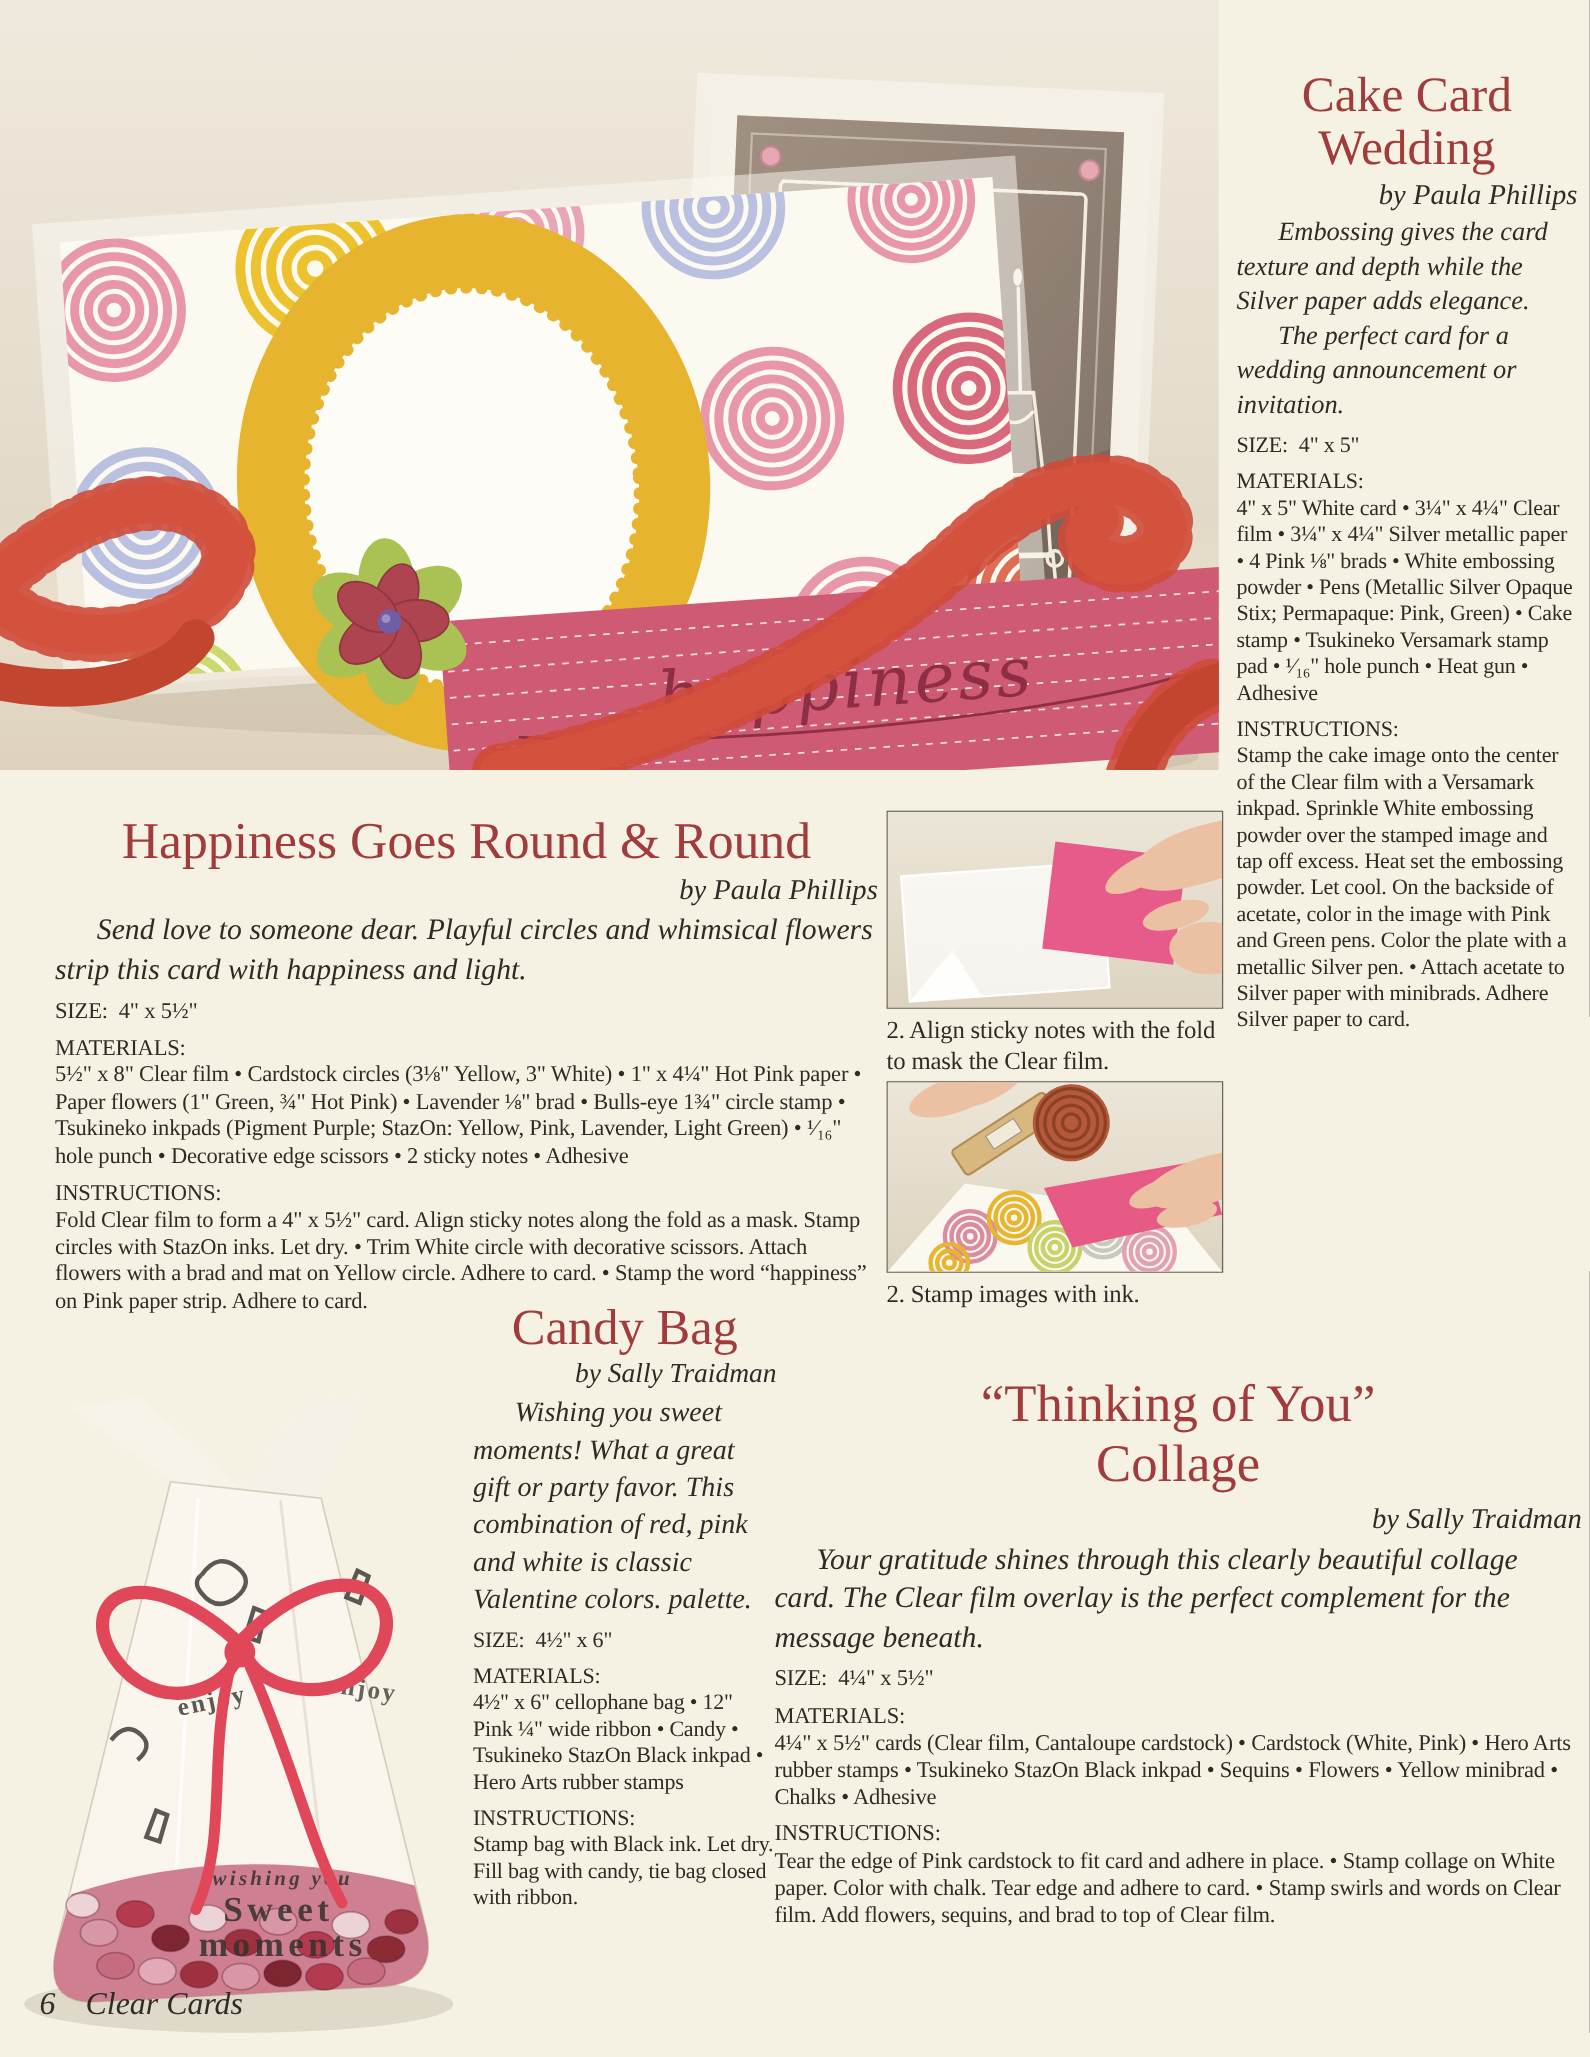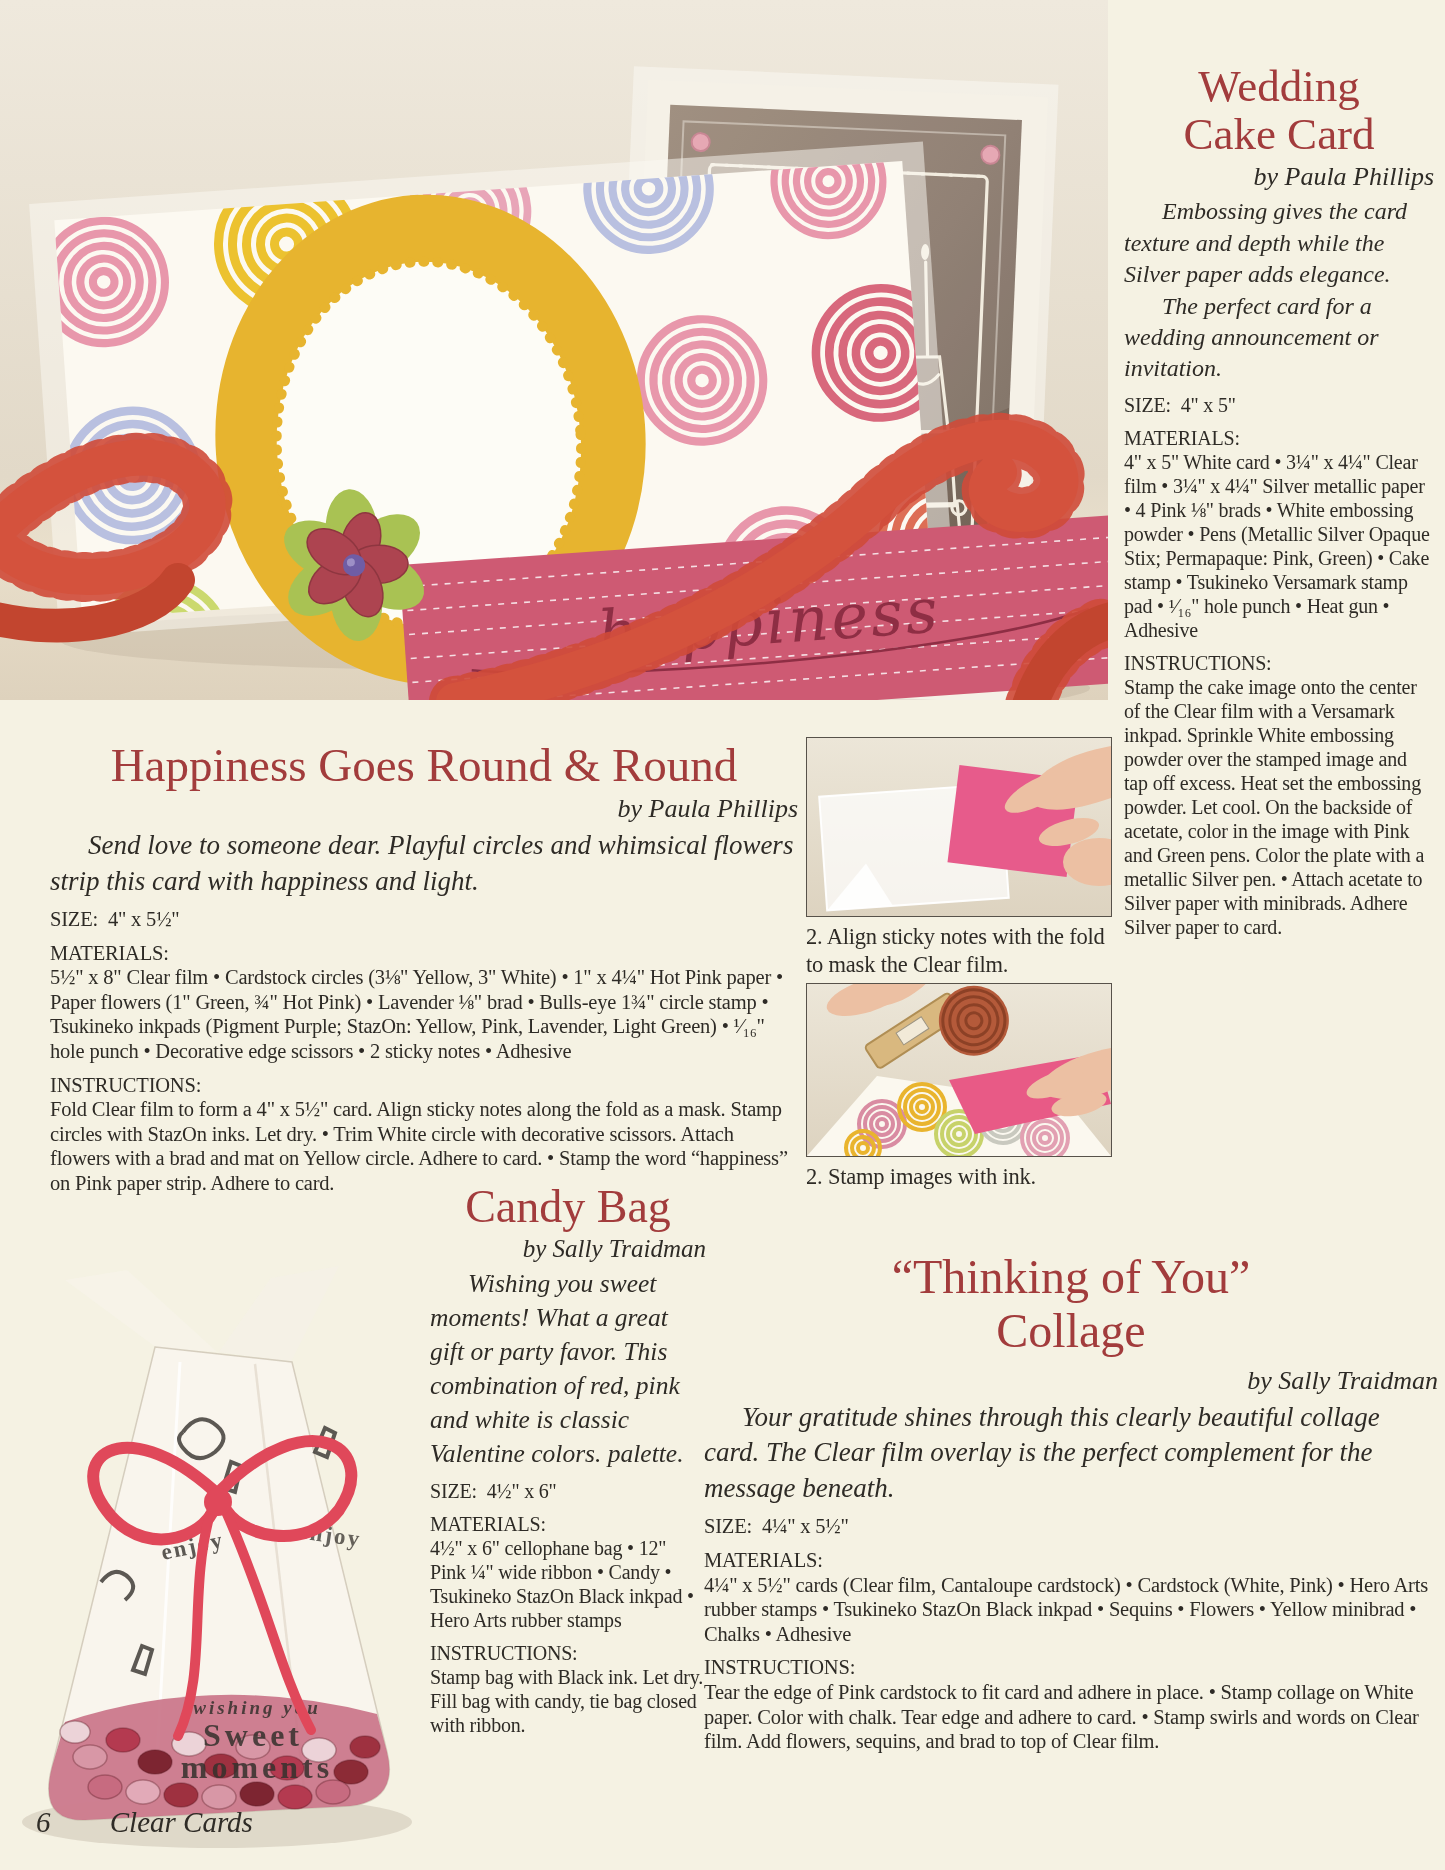--- a/index.html
+++ b/index.html
@@ -39,21 +39,21 @@
   .art-candy .art-title{font-size:46px;}
   .art-candy .byline{font-size:25px;}
   .art-candy .lede{font-size:25.5px;line-height:1.33;}
   .art-candy .spec{font-size:20px;}
   .art-collage{position:absolute;left:704px;top:1250px;width:734px;}
   .art-collage .art-title{font-size:48px;line-height:1.12;}
   .art-collage .byline{font-size:26px;margin-top:8px;}
   .art-collage .lede{font-size:27px;line-height:1.32;}
   .art-collage .spec{font-size:20.5px;}
   .footer{position:absolute;left:36px;top:1806px;font-style:italic;font-size:29px;color:#2f2c27;}
-  .footer .ft-title{margin-left:52px;}
+  .footer .ft-title{margin-left:20px;}
   
   .hero{position:absolute;left:0;top:0;width:1108px;height:700px;}
   .hero svg{display:block;}
   .cc circle{fill:none;stroke:currentColor;stroke-width:9;}
   .cc2 circle{fill:none;stroke:currentColor;stroke-width:4;}
   .cake-line{fill:none;stroke:#f2ecdf;stroke-width:3.2;stroke-linecap:round;}
 </style>
 </head>
 <body>
 
@@ -200,22 +200,22 @@
         <path d="M455 702 C 630 668 780 590 878 498 C 930 450 1000 420 1043 452 C 1078 478 1052 520 1012 512 C 986 507 980 484 998 472" stroke="#cf4a38" stroke-width="52" stroke-dasharray="3 15" opacity="0.9"></path>
         <path d="M455 702 C 630 668 780 590 878 498 C 930 450 1000 420 1043 452 C 1078 478 1052 520 1012 512 C 986 507 980 484 998 472" stroke="#d4523d" stroke-width="38"></path>
         <path d="M1030 705 C 1048 652 1082 628 1112 620" stroke="#cf4a38" stroke-width="50" stroke-dasharray="3 15" opacity="0.9"></path>
         <path d="M1030 705 C 1048 652 1082 628 1112 620" stroke="#c2452f" stroke-width="36"></path>
       </g>
     </svg>
   </div>
 
   <section class="col-wedding">
     <h2 class="art-title">
+      <span style="display:block">Cake Card</span>
       <span style="display:block">Wedding</span>
-      <span style="display:block">Cake Card</span>
     </h2>
     <p class="byline">by Paula Phillips</p>
     <div class="lede">
       <p>Embossing gives the card texture and depth while the Silver paper adds elegance.</p>
       <p>The perfect card for a wedding announcement or invitation.</p>
     </div>
     <div class="spec">
       <p class="spec-size"><span>SIZE:</span><span class="gap"></span><span>4" x 5"</span></p>
       <p class="spec-label">MATERIALS:</p>
       <p class="spec-text">4" x 5" White card • 3¼" x 4¼" Clear film • 3¼" x 4¼" Silver metallic paper • 4 Pink ⅛" brads • White embossing powder • Pens (Metallic Silver Opaque Stix; Permapaque: Pink, Green) • Cake stamp • Tsukineko Versamark stamp pad • ¹⁄₁₆" hole punch • Heat gun • Adhesive</p>

